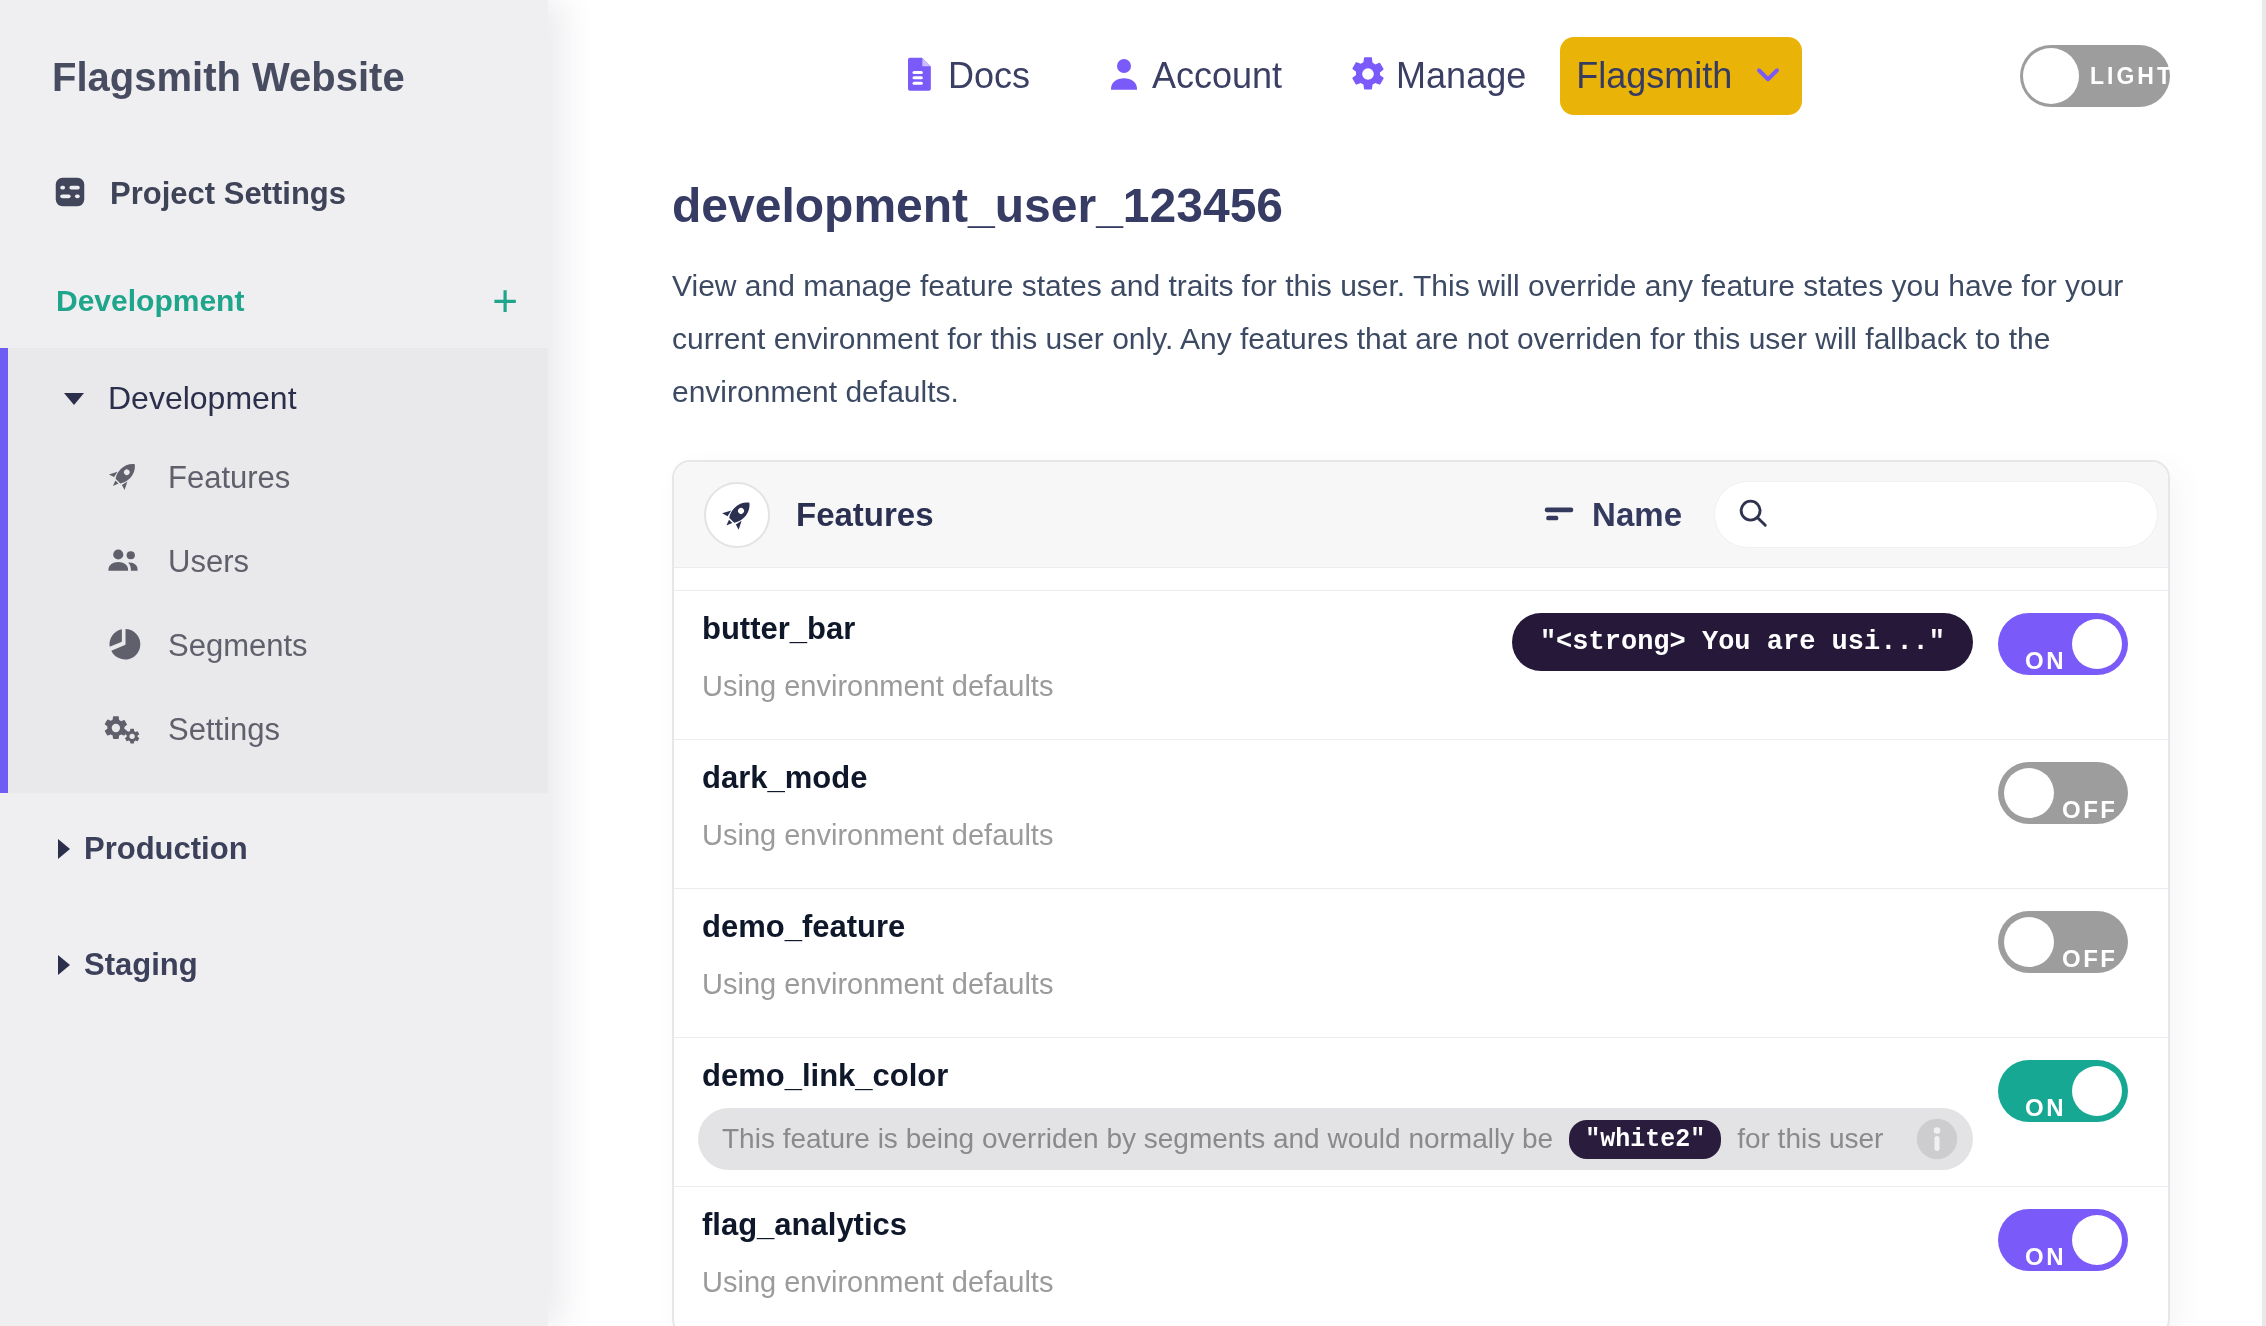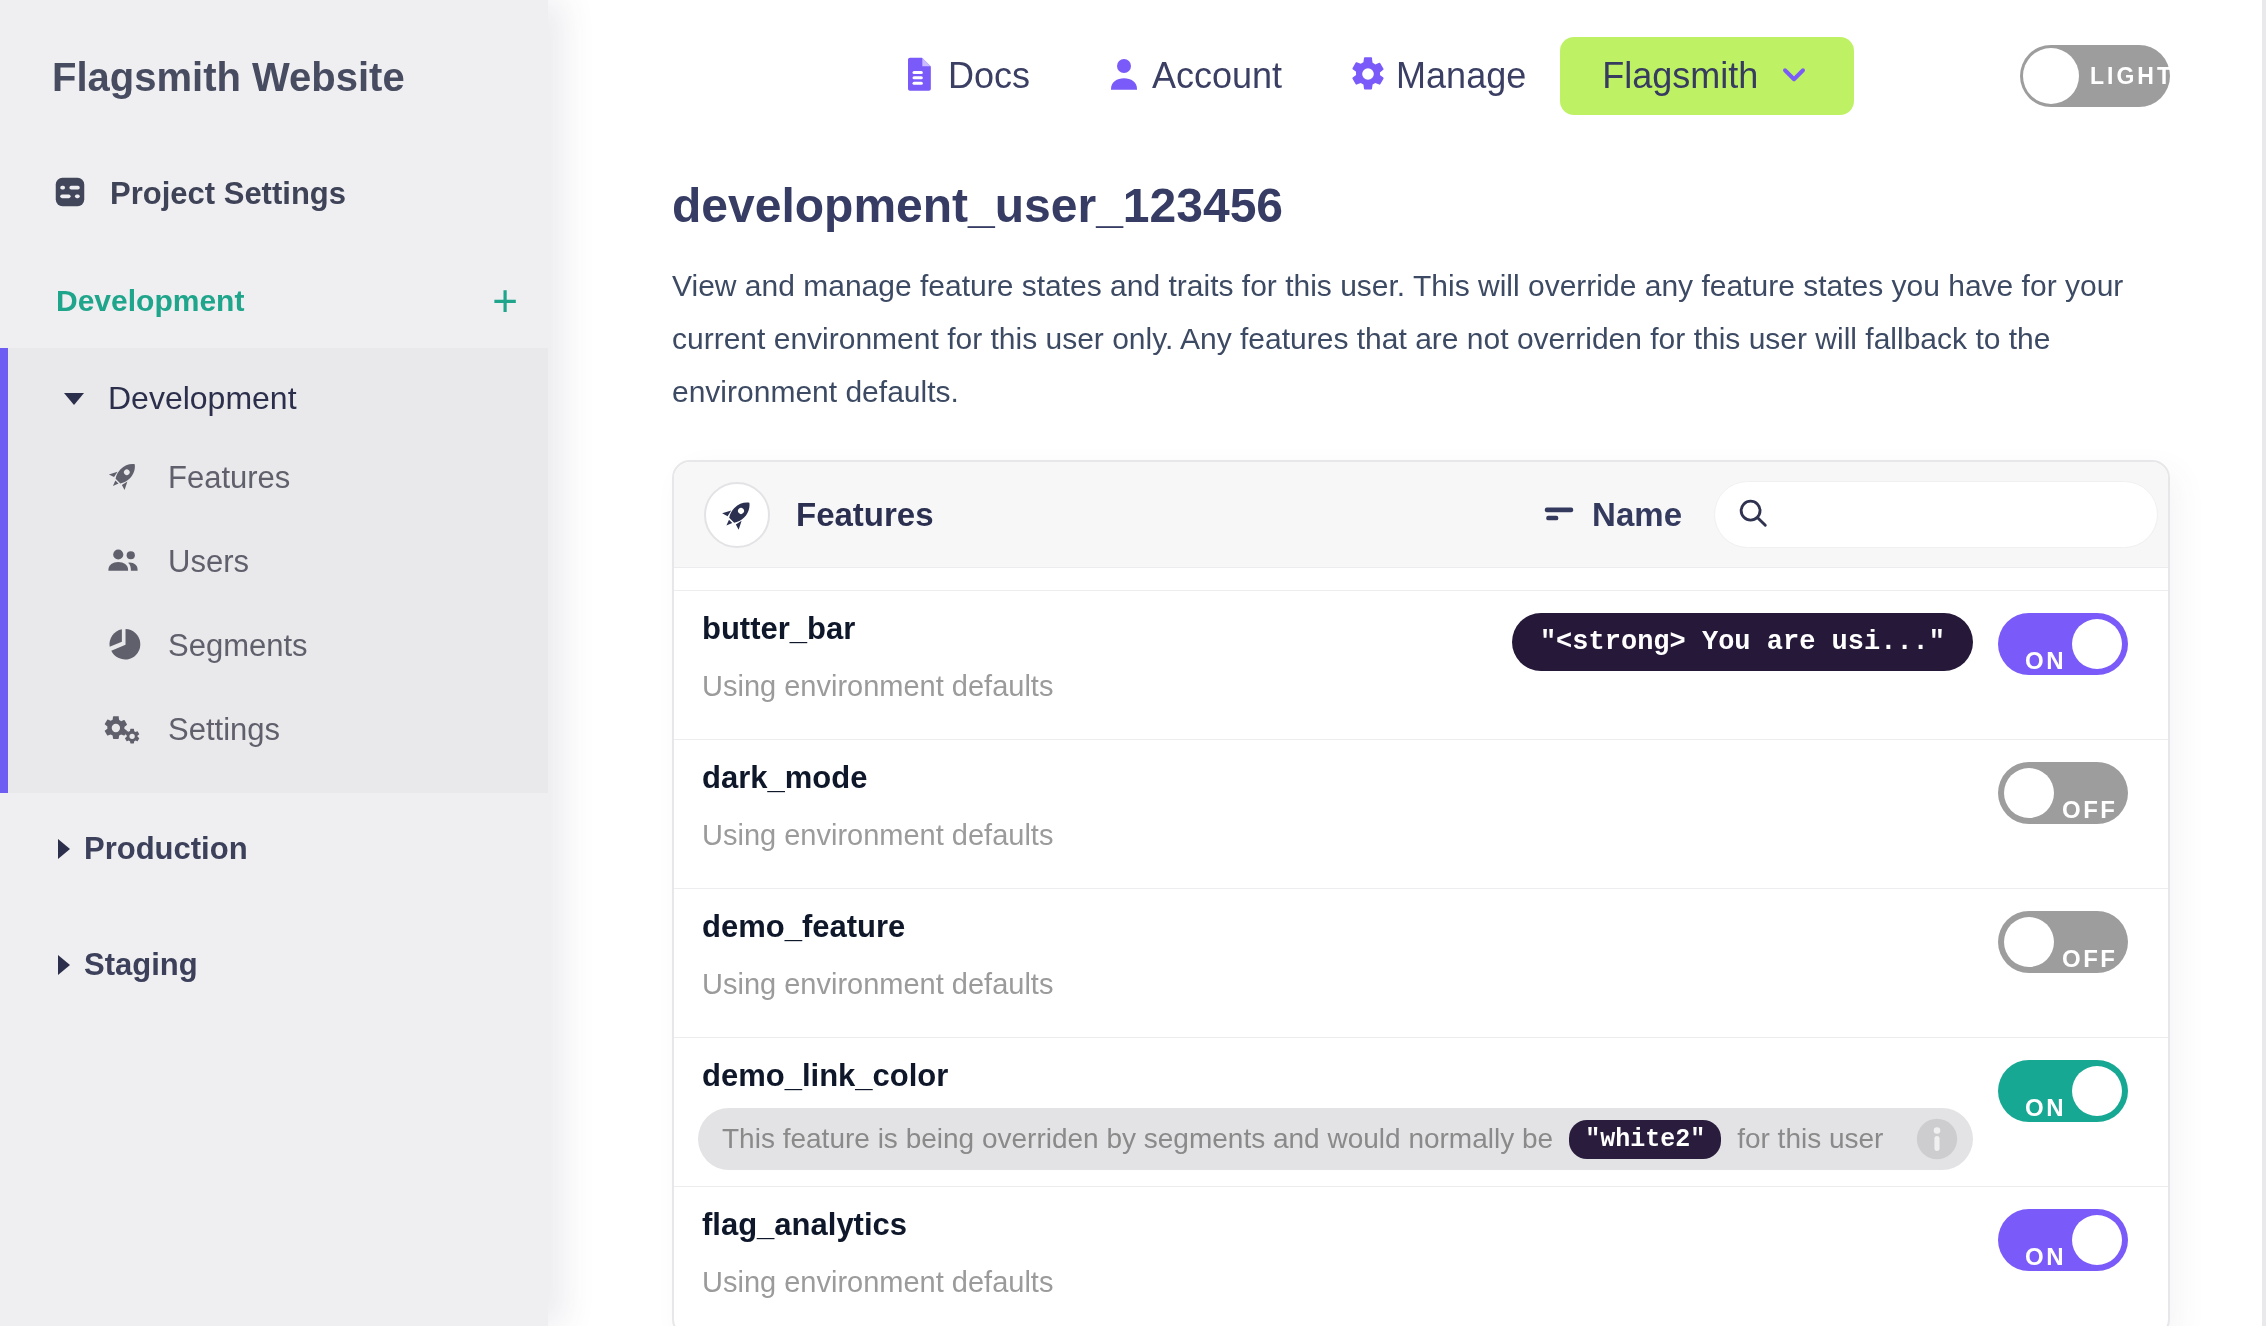--- a/index.html
+++ b/index.html
@@ -32,22 +32,22 @@
   
   .content { flex:1; padding:0 96px 0 124px; position:relative; }
 
   .topnav { display:flex; align-items:center; margin-top:36px; height:80px; }
   .nav-item { display:flex; align-items:center; gap:8px; cursor:pointer; }
   .nav-item .lbl { font-size:36px; font-weight:500; color:#3b3f63; }
   .nav-item svg { width:40px; height:40px; fill:#7a5af8; }
   .nav-docs { margin-left:228px; }
   .nav-account { margin-left:74px; }
   .nav-manage { margin-left:66px;justify-content:center; }
-  .org-select { margin-left:34px; display:flex; align-items:center; gap:18px; background:#bef264;
-    border-radius:14px; padding:18px 42px; cursor:pointer; }
+  .org-select { margin-left:34px; display:flex; align-items:center; gap:18px; background:#eab308;
+    border-radius:14px; padding:18px 16px; cursor:pointer; }
   .org-select .lbl { font-size:36px; font-weight:500; color:#373b60; }
   .org-select svg { width:36px; height:36px; }
 
   .theme-toggle { margin-left:auto; width:150px; height:62px; border-radius:31px; background:#9d9d9d;
     position:relative; display:flex; align-items:center; cursor:pointer; }
   .theme-toggle .t-knob { position:absolute; left:3px; top:3px; width:56px; height:56px; border-radius:50%; background:#fff; }
   .theme-toggle .t-label { margin-left:70px; color:#fff; font-size:23px; font-weight:700; letter-spacing:3px; }
 
   .page-title { margin-top:62px; font-size:48px; font-weight:700; color:#363c63; }
   .page-desc { margin-top:26px; max-width:1548px; font-size:30px; line-height:53px; color:#3d4a63; }

